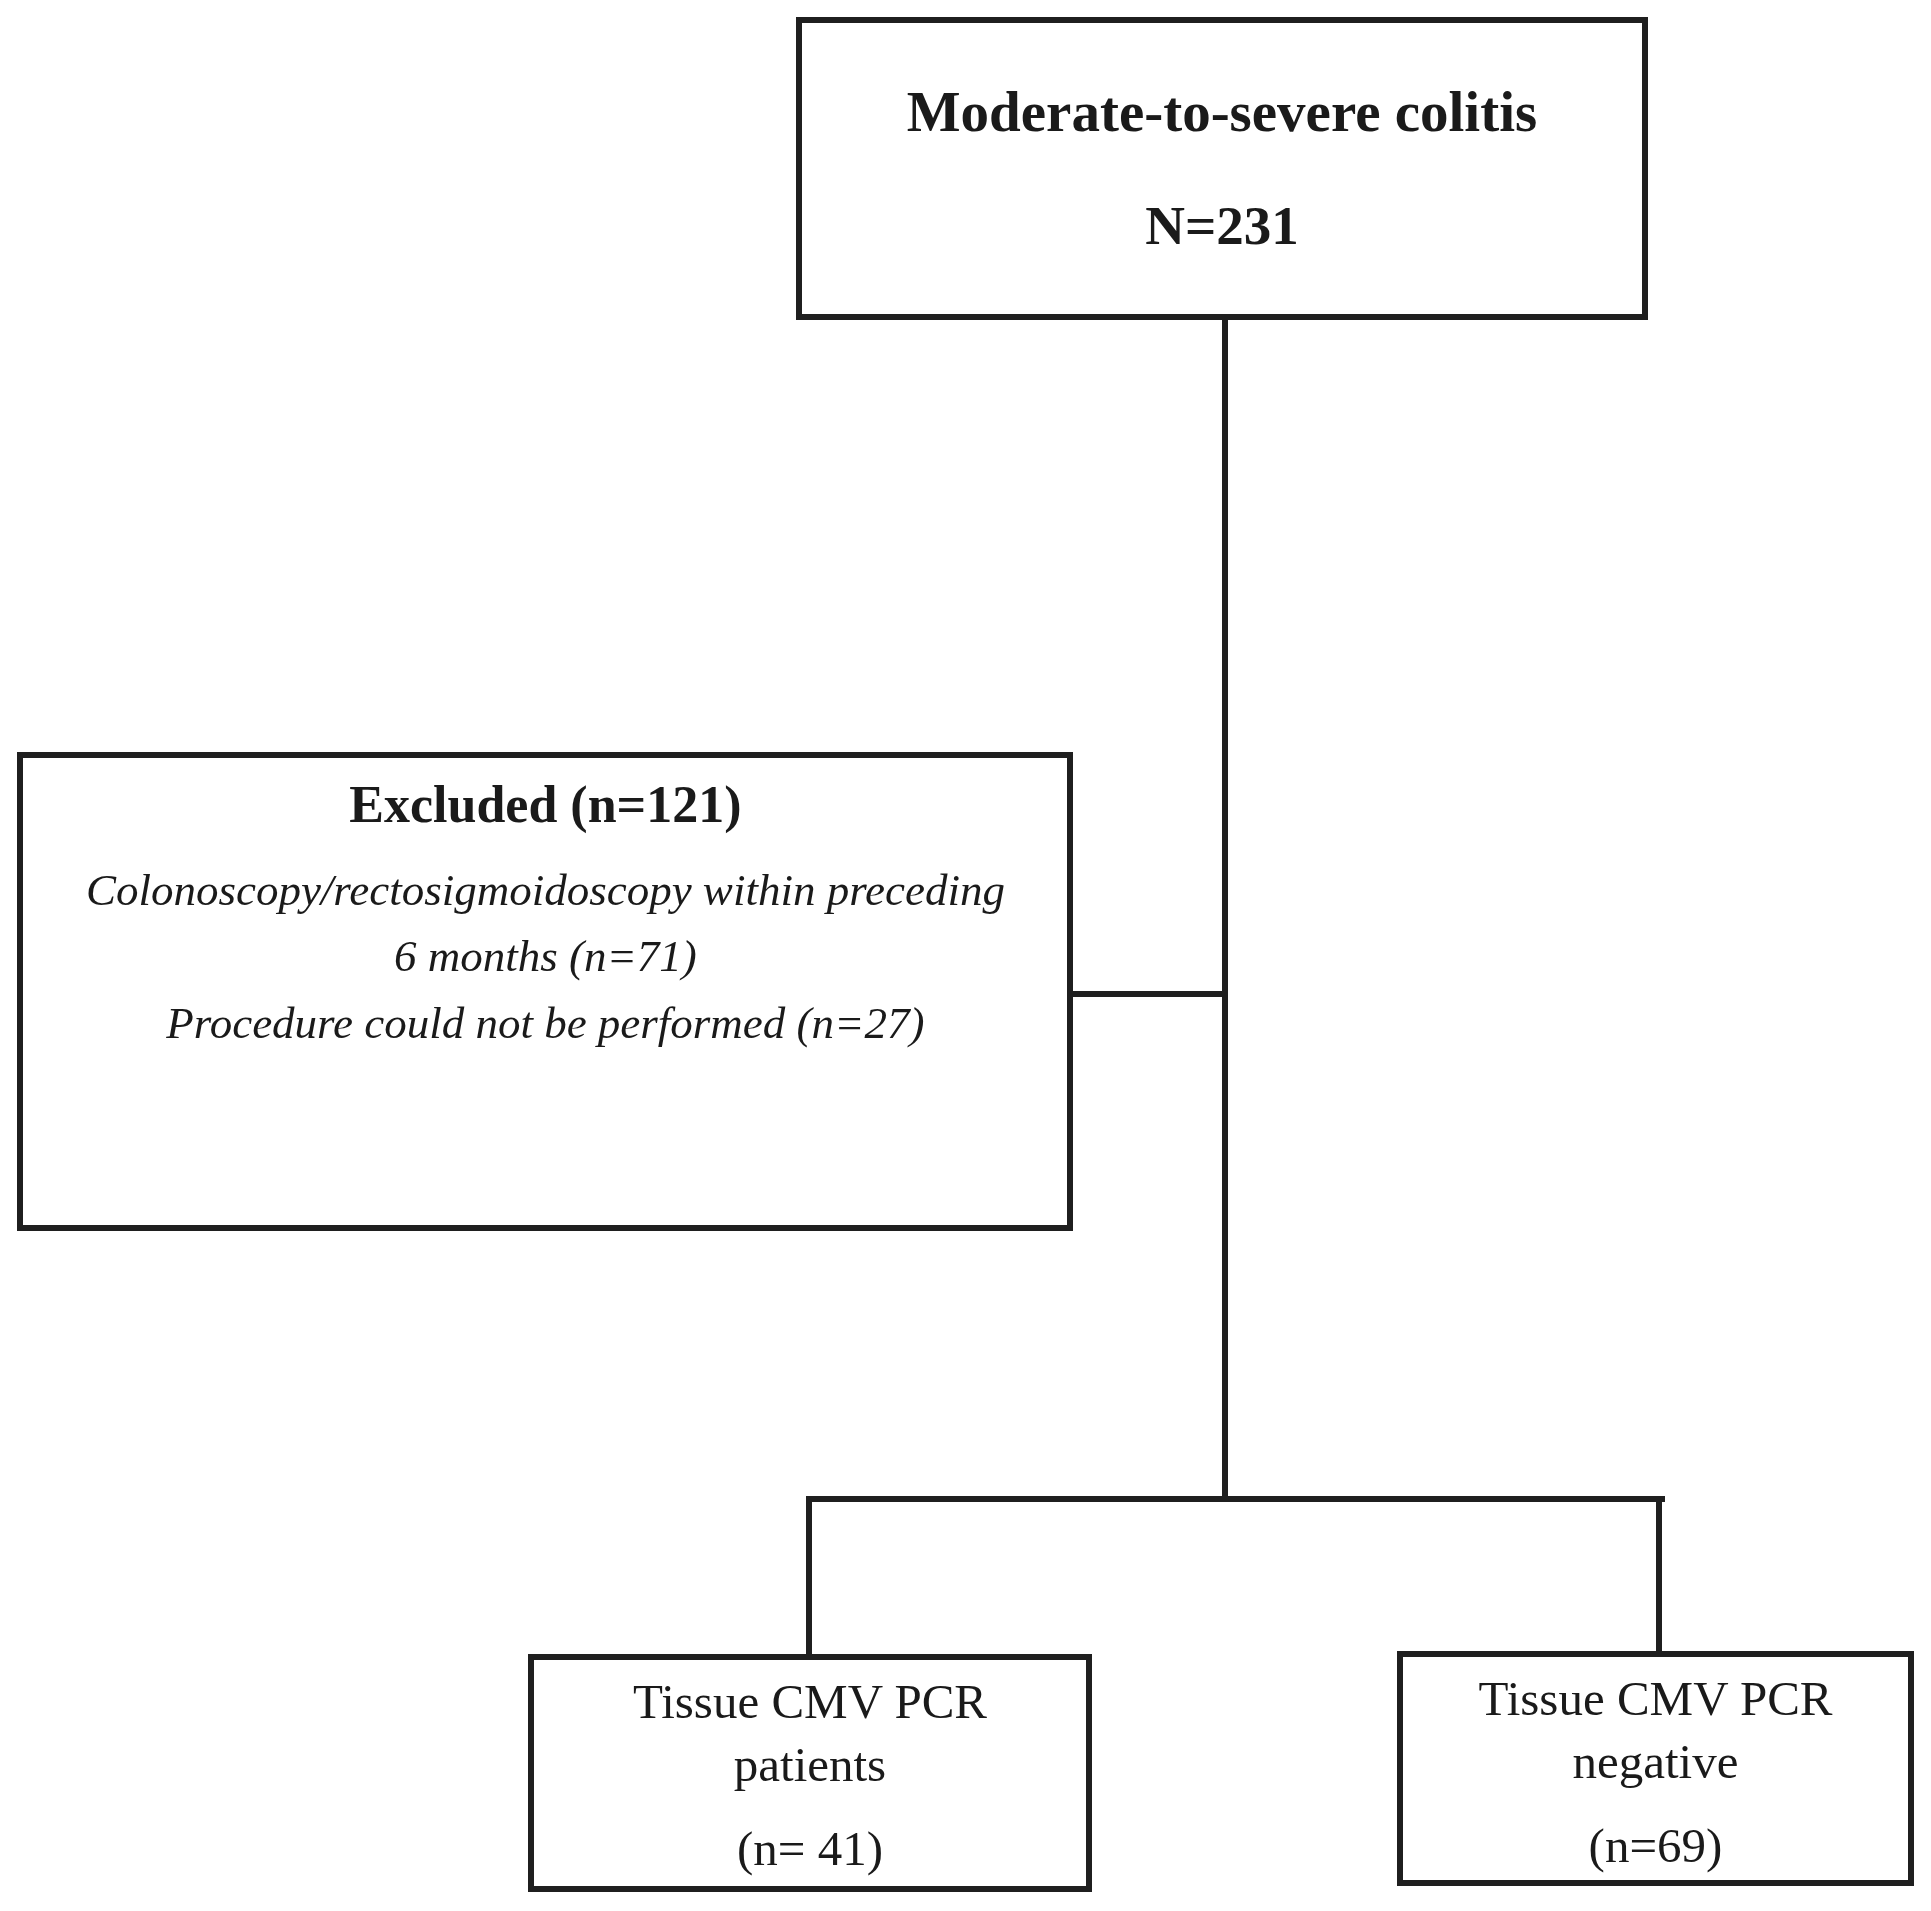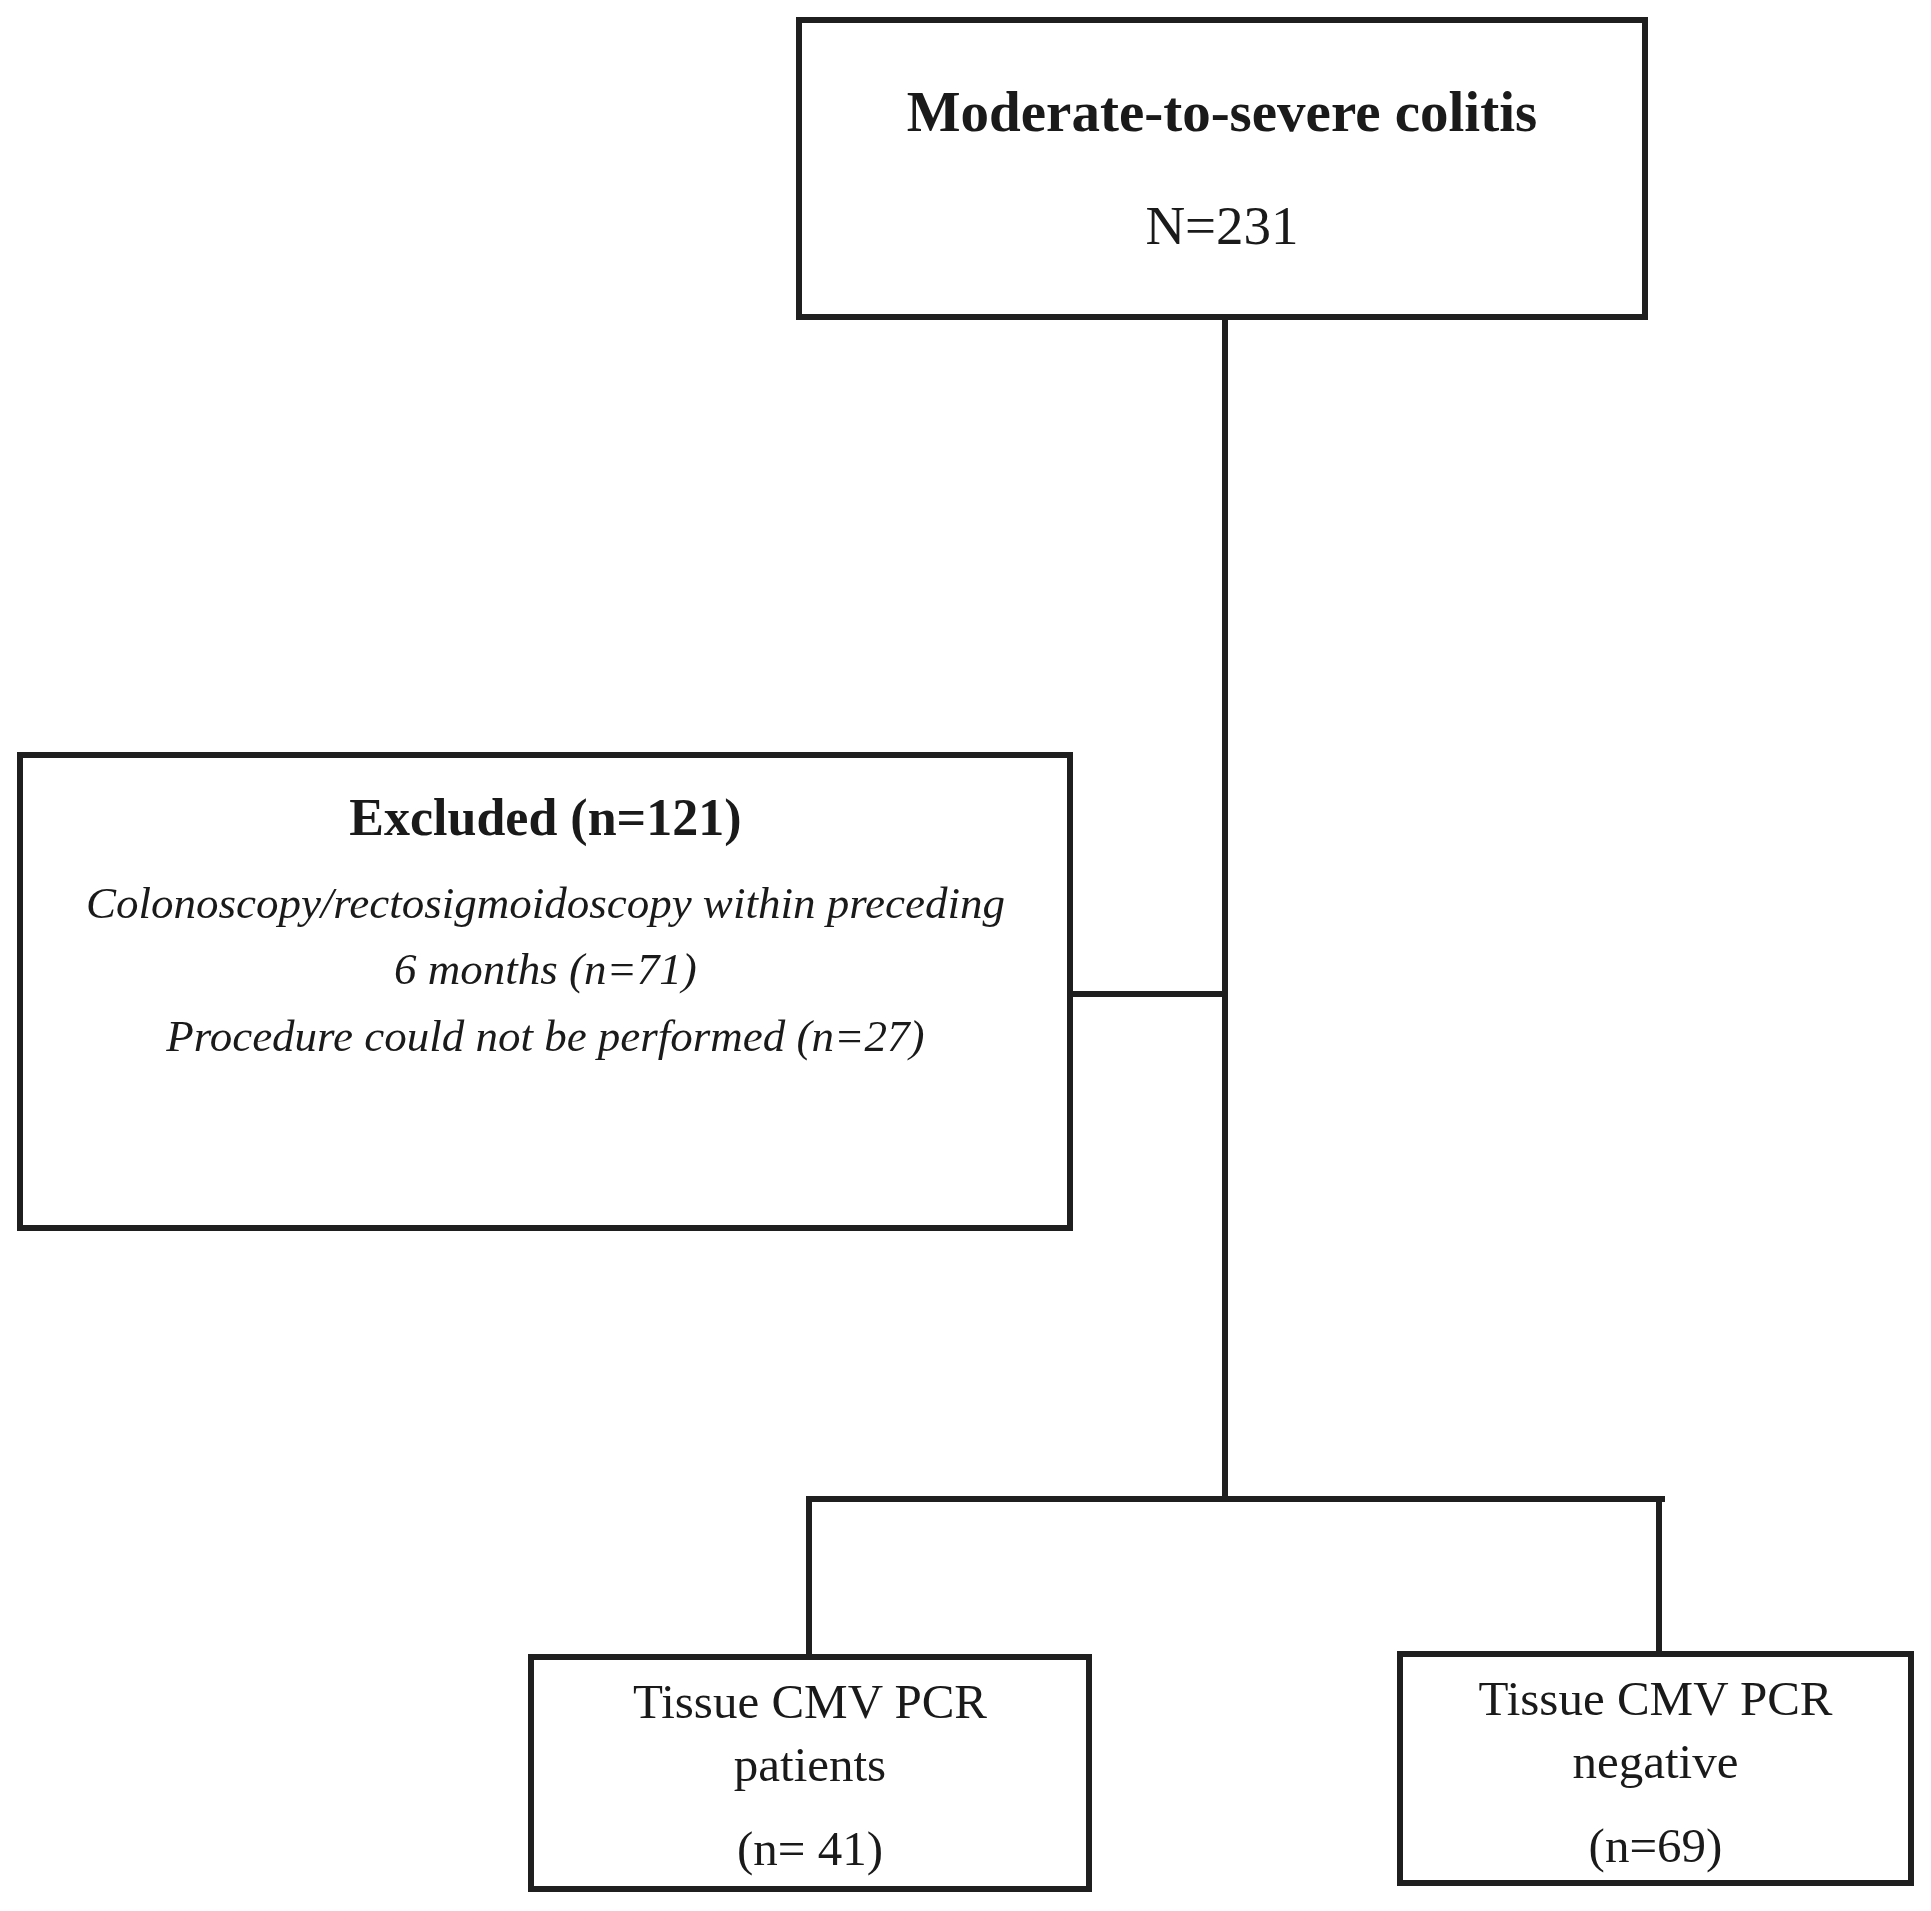--- a/index.html
+++ b/index.html
@@ -38,29 +38,29 @@
   .root-box {
     left: 796px; top: 17.4px;
     width: 852px; height: 303px;
     justify-content: center;
     gap: 29px;
   }
   .root-box .line1 {
     font-size: 57px; font-weight: bold; line-height: 1.1;
   }
   .root-box .line2 {
-    font-size: 55px; font-weight: normal; line-height: 1.1;
+    font-size: 55px; font-weight: bold; line-height: 1.1;
     margin-top: 24px;
   }
 
   
   .excluded-box {
     left: 17.4px; top: 752px;
     width: 1056px; height: 479px;
-    padding-top: 29px;
+    padding-top: 16px;
     justify-content: flex-start;
   }
   .excluded-title {
     font-size: 52px; font-weight: bold; line-height: 1.2;
     margin-bottom: 20.5px;
   }
   .excluded-reason {
     font-size: 45px; font-style: italic; line-height: 1.48;
     max-width: 932px;
   }

